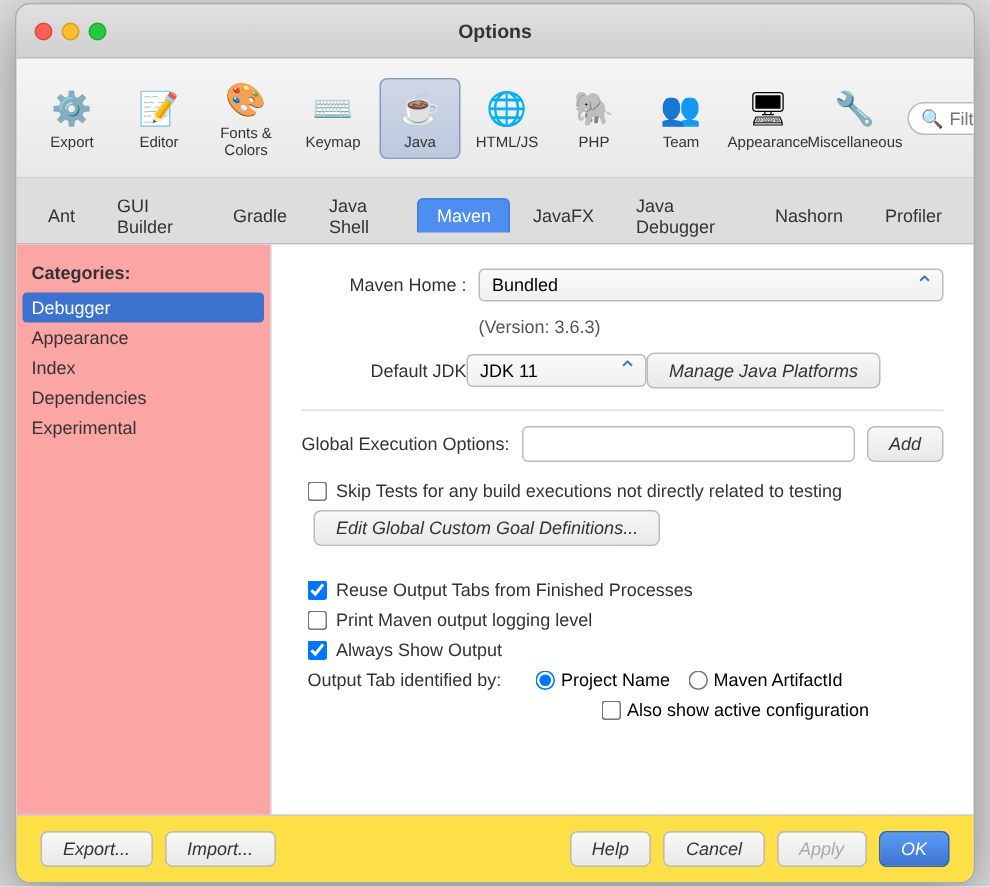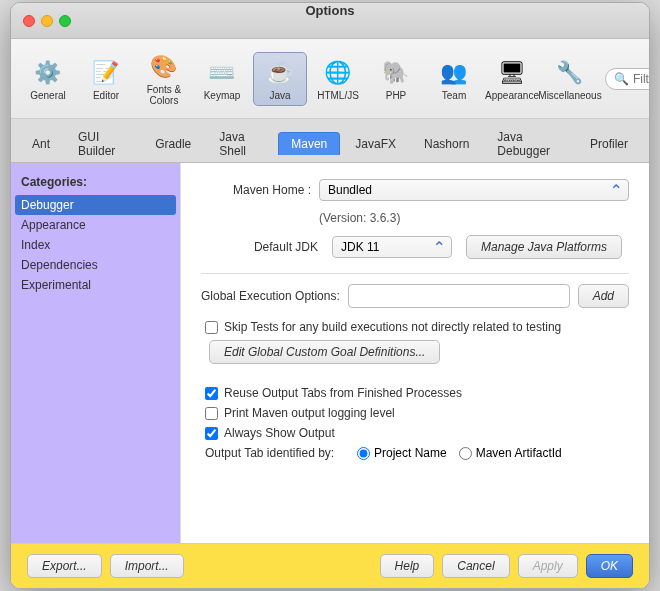--- a/index.html
+++ b/index.html
@@ -18,20 +18,21 @@
       background: #ececec;
       border-radius: 10px;
       box-shadow: 0 10px 40px rgba(0,0,0,0.4);
       overflow: hidden;
       border: 1px solid #aaa;
     }
     .titlebar {
       background: linear-gradient(to bottom, #e0e0e0, #d0d0d0);
       height: 36px;
       display: flex;
+      align-items: center;
       padding: 0 12px;
       position: relative;
       border-bottom: 1px solid #bbb;
     }
     .traffic-lights {
       display: flex;
       gap: 6px;
       align-items: center;
     }
     .traffic-light {
@@ -127,21 +128,21 @@
       color: white;
       border-color: #3a7de0;
     }
     .content-area {
       display: flex;
       height: 380px;
       background: white;
     }
     .sidebar {
       width: 170px;
-      background: #c4b5fd;
+      background: #fca5a5;
       border-right: 1px solid #ddd;
       padding: 10px 0;
     }
     .sidebar-title {
       font-size: 12px;
       font-weight: 600;
       color: #333;
       padding: 2px 10px 6px;
     }
     .sidebar-item {
@@ -202,22 +203,21 @@
     .version-text {
       font-size: 12px;
       color: #555;
       margin-left: 118px;
       margin-bottom: 10px;
     }
     .jdk-row {
       display: flex;
       align-items: center;
       margin-bottom: 14px;
-      gap: 14px;
-      justify-content: center;
+      gap: 0;
     }
     .jdk-select-wrap {
       position: relative;
       width: 120px;
     }
     .jdk-select {
       width: 100%;
       padding: 3px 14px 3px 8px;
       border: 1px solid #bbb;
       border-radius: 4px;
@@ -330,21 +330,21 @@
       <div class="traffic-light tl-close"></div>
       <div class="traffic-light tl-min"></div>
       <div class="traffic-light tl-max"></div>
     </div>
     <span class="titlebar-title">Options</span>
   </div>
 
   <div class="toolbar">
     <div class="toolbar-item">
       <div class="toolbar-icon">⚙️</div>
-      <span class="toolbar-label">General</span>
+      <span class="toolbar-label">Export</span>
     </div>
     <div class="toolbar-item">
       <div class="toolbar-icon">📝</div>
       <span class="toolbar-label">Editor</span>
     </div>
     <div class="toolbar-item">
       <div class="toolbar-icon">🎨</div>
       <span class="toolbar-label">Fonts &amp; Colors</span>
     </div>
     <div class="toolbar-item">
@@ -396,24 +396,24 @@
     <div class="tab">
       <span>Java Shell</span>
     </div>
     <div class="tab active">
       <span>Maven</span>
     </div>
     <div class="tab">
       <span>JavaFX</span>
     </div>
     <div class="tab">
+      <span>Java Debugger</span>
+    </div>
+    <div class="tab">
       <span>Nashorn</span>
-    </div>
-    <div class="tab">
-      <span>Java Debugger</span>
     </div>
     <div class="tab">
       <span>Profiler</span>
     </div>
   </div>
 
   <div class="content-area">
 
     <div class="sidebar">
       <div class="sidebar-title">Categories:</div>
@@ -496,20 +496,26 @@
         <label class="radio-option">
           <input type="radio" name="output-tab" checked="" style="">
           <span>Project Name</span>
         </label>
         <label class="radio-option">
           <input type="radio" name="output-tab" style="">
           <span>Maven ArtifactId</span>
         </label>
       </div>
 
+      <div class="also-show-row">
+        <label class="radio-option">
+          <input type="checkbox" id="also-show" style="">
+          <span>Also show active configuration</span>
+        </label>
+      </div>
     </div>
   </div>
 
   <div class="footer">
     <button class="btn">Export...</button>
     <button class="btn">Import...</button>
     <div class="footer-spacer"></div>
     <button class="btn">Help</button>
     <button class="btn">Cancel</button>
     <button class="btn btn-disabled">Apply</button>

